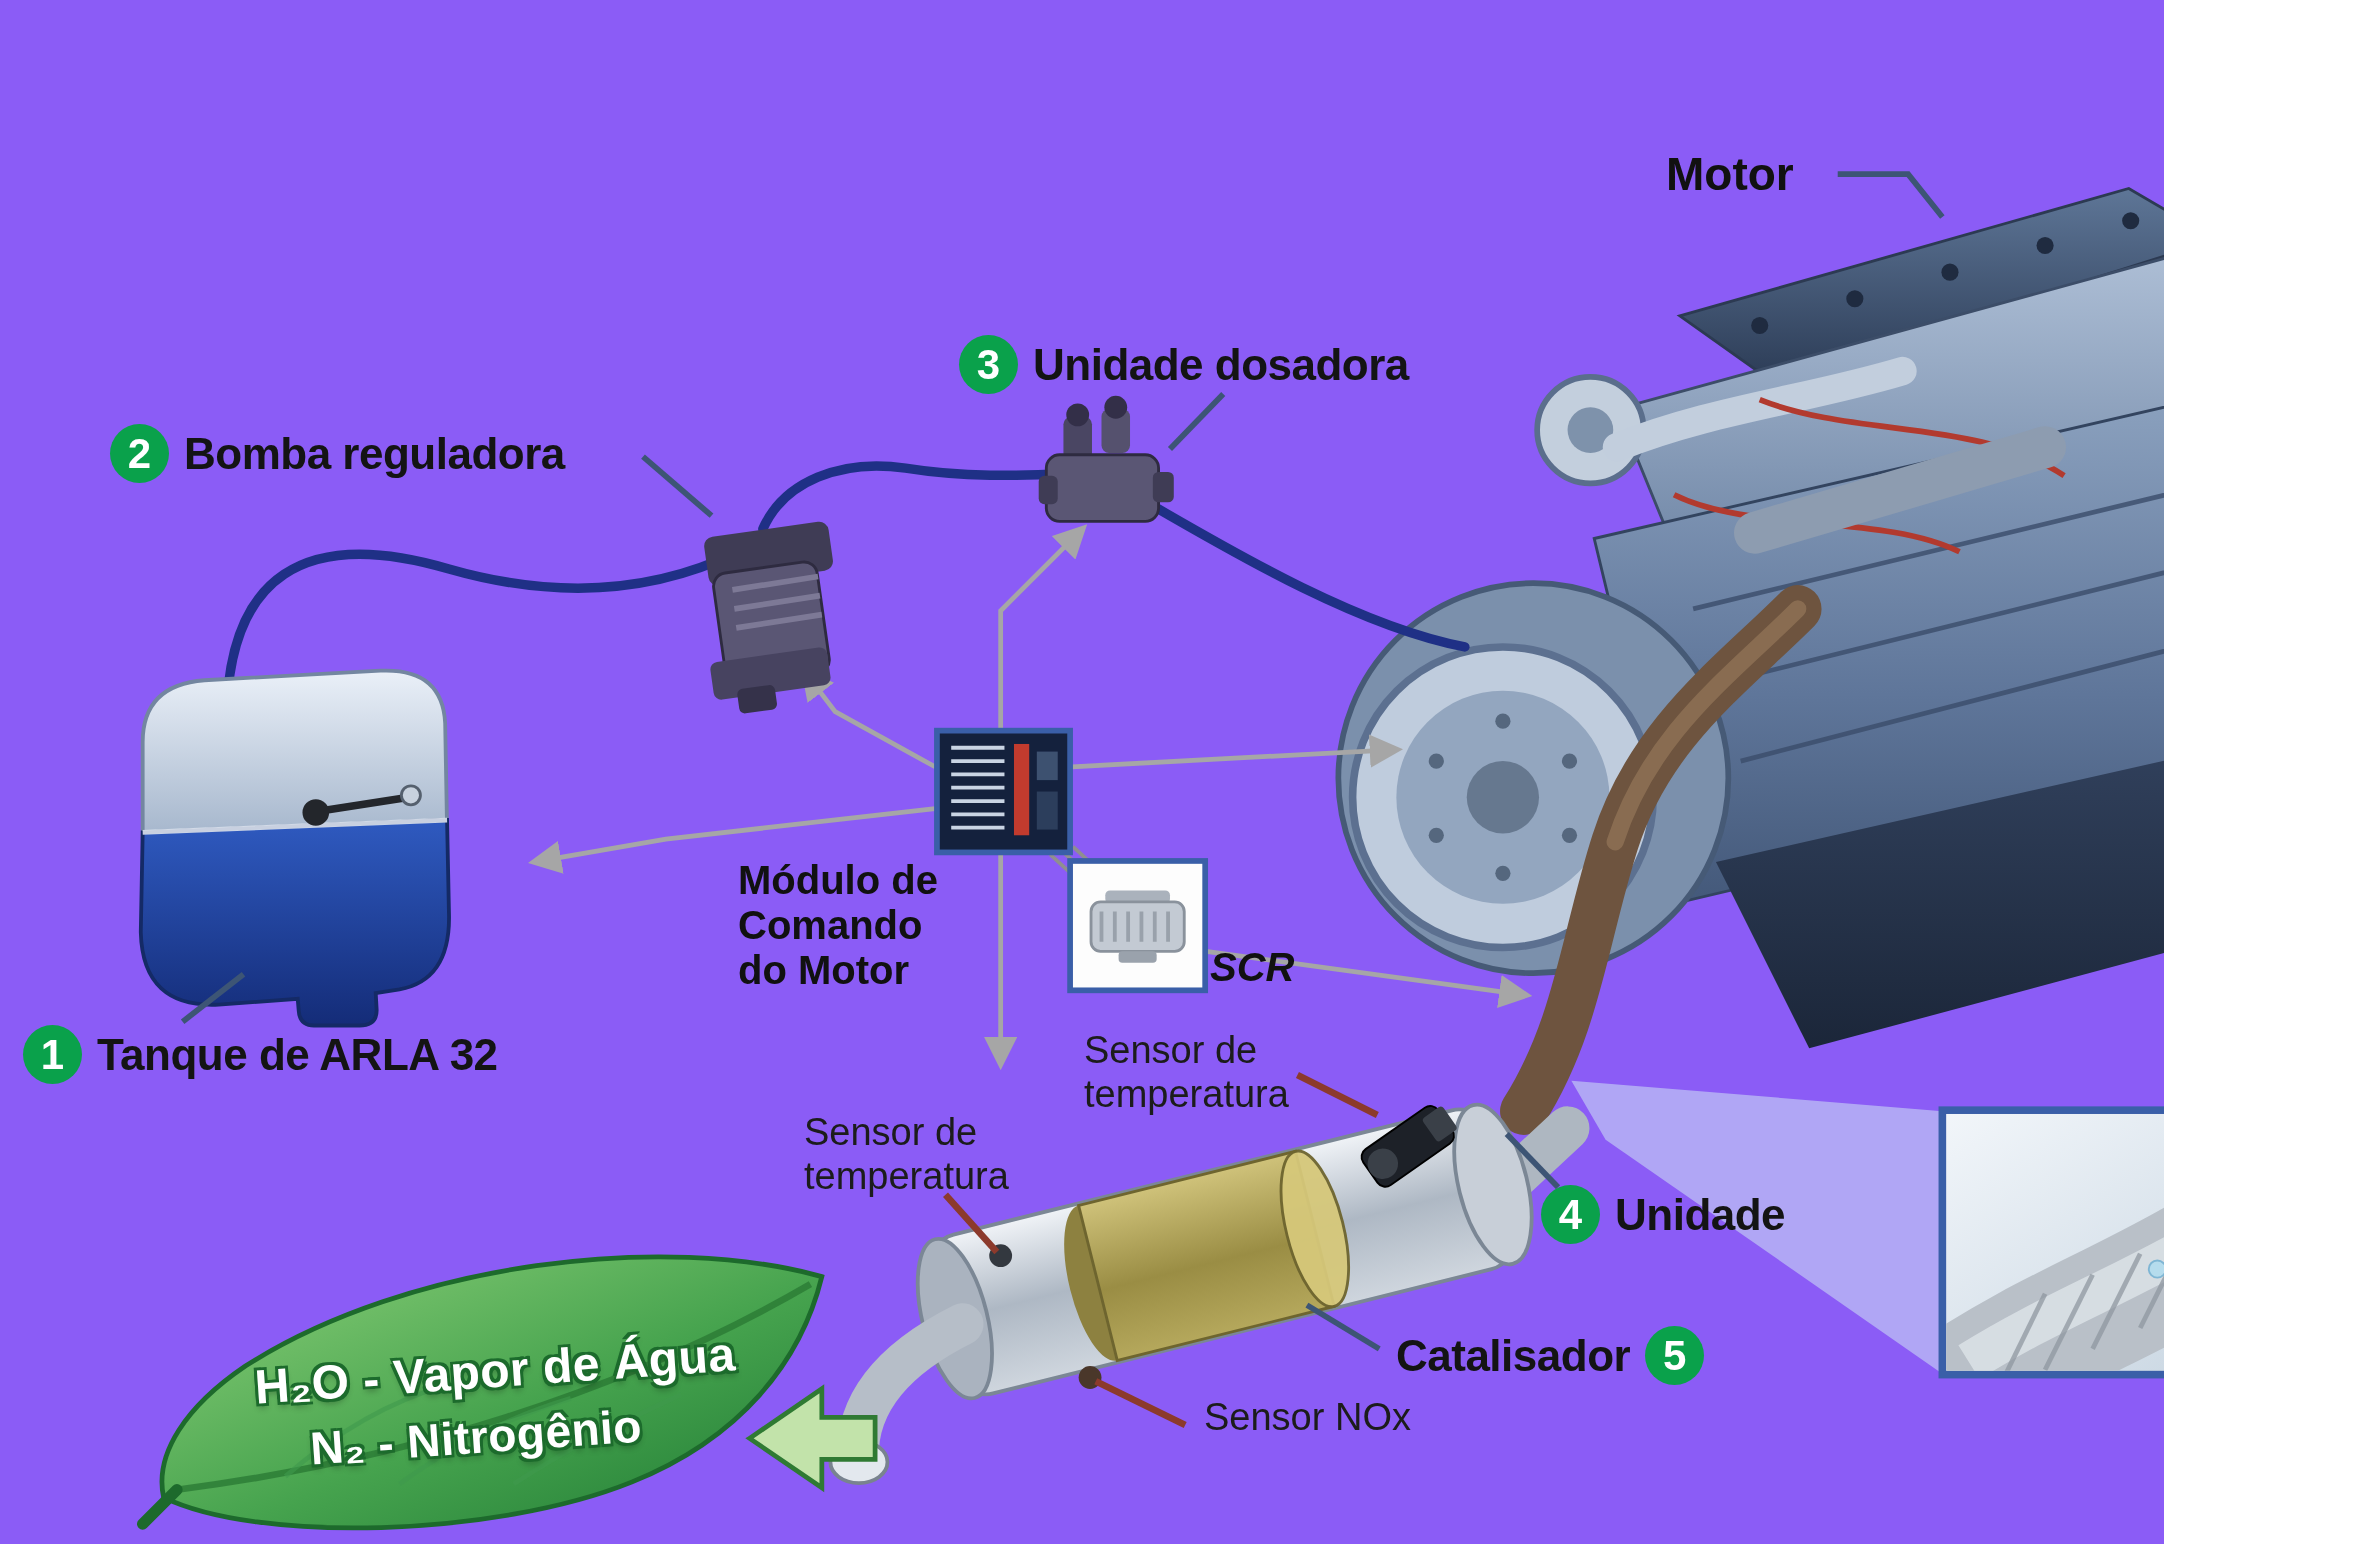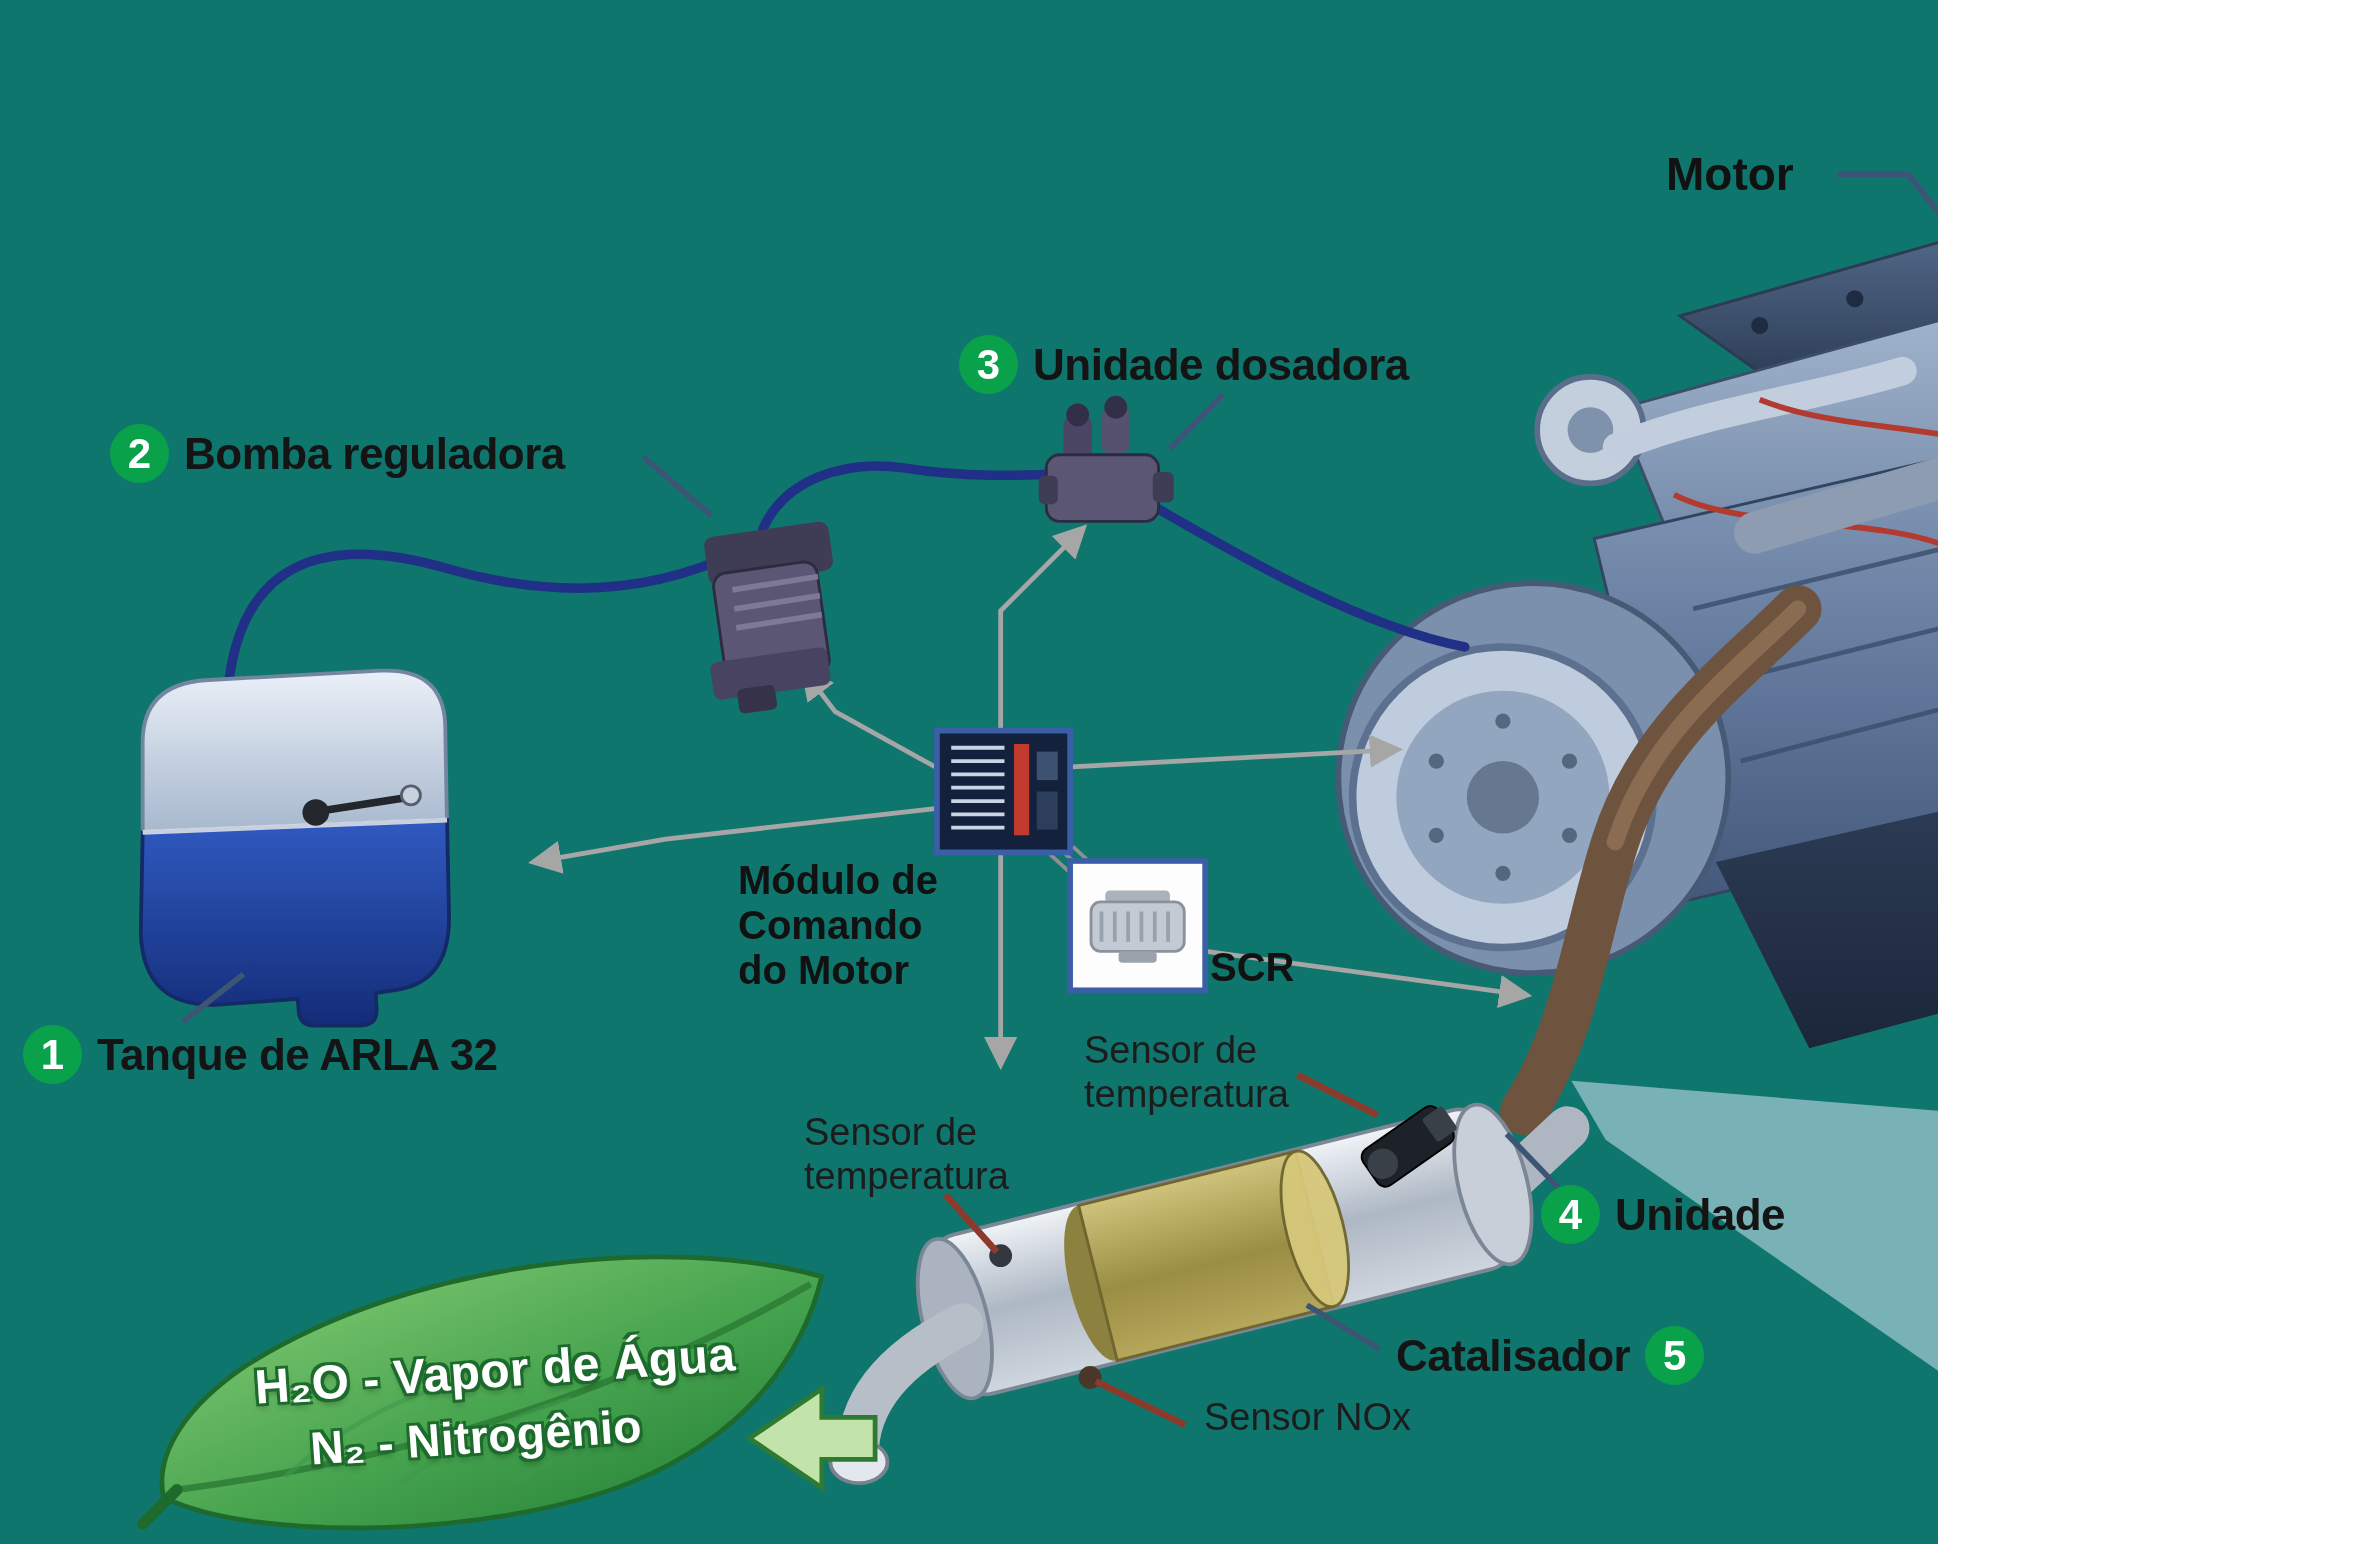--- a/index.html
+++ b/index.html
@@ -1,20 +1,20 @@
 <!DOCTYPE html>
 <html style="font-size:15px"><head>
 <meta charset="utf-8">
 <style>
   html,body{margin:0;padding:0;background:#ffffff;}
   .canvas{
     position:relative;
-    width:1938px;height:1545px;
+    width:2164px;height:1545px;
     overflow:hidden;
-    background:#0f766e;
+    background:#8b5cf6;
     font-family:"Liberation Sans", sans-serif;
   }
   .art{position:absolute;left:0;top:0;width:2378px;height:1545px;}
   .callout{
     position:absolute;display:flex;align-items:center;gap:15px;
     white-space:nowrap;
   }
   .badge{
     width:59px;height:59px;border-radius:50%;
     background:#0aa14b;color:#ffffff;
@@ -318,21 +318,21 @@
     <span class="cap">Catalisador</span>
     <span class="badge">5</span>
   </div>
 
   <div class="plain modulo" style="left:738px; top:858px;">
     <div>Módulo de</div>
     <div>Comando</div>
     <div>do Motor</div>
   </div>
 
-  <div class="plain scr" style="left:1210px; top:944px;">SCR</div>
+  <div class="plain scr" style="left:1210px; top:944px;font-style:italic;">SCR</div>
 
   <div class="plain center" style="left:1084px; top:1029px; width:219px;">
     <div>Sensor de</div>
     <div>temperatura</div>
   </div>
 
   <div class="plain center" style="left:804px; top:1111px; width:204px;">
     <div>Sensor de</div>
     <div>temperatura</div>
   </div>

